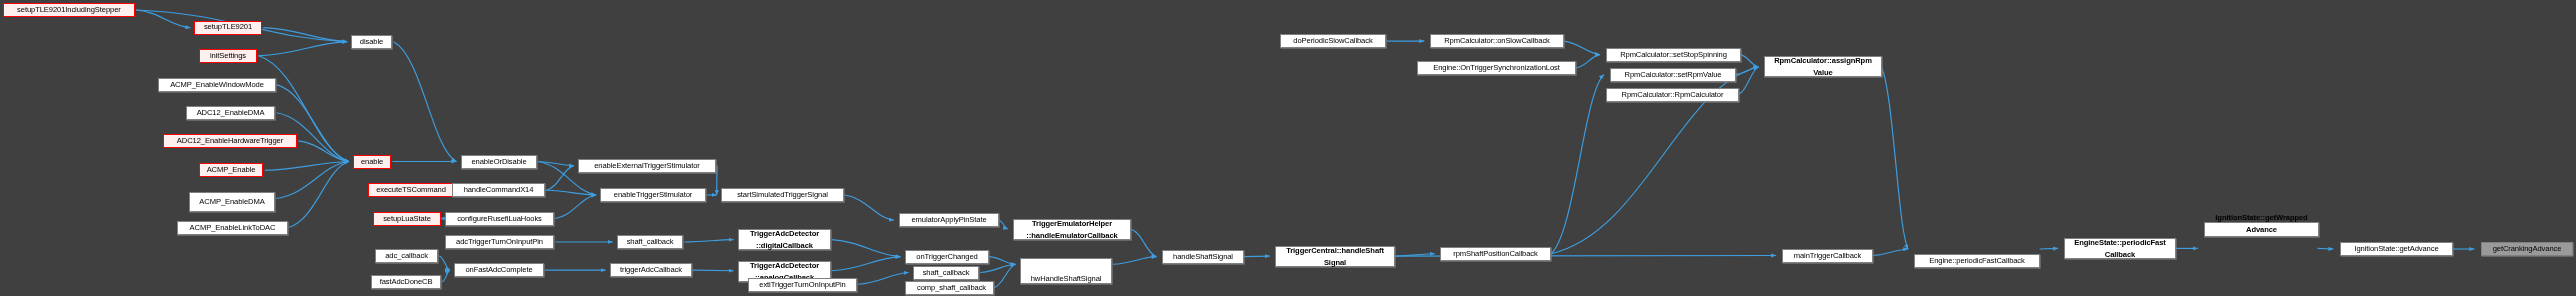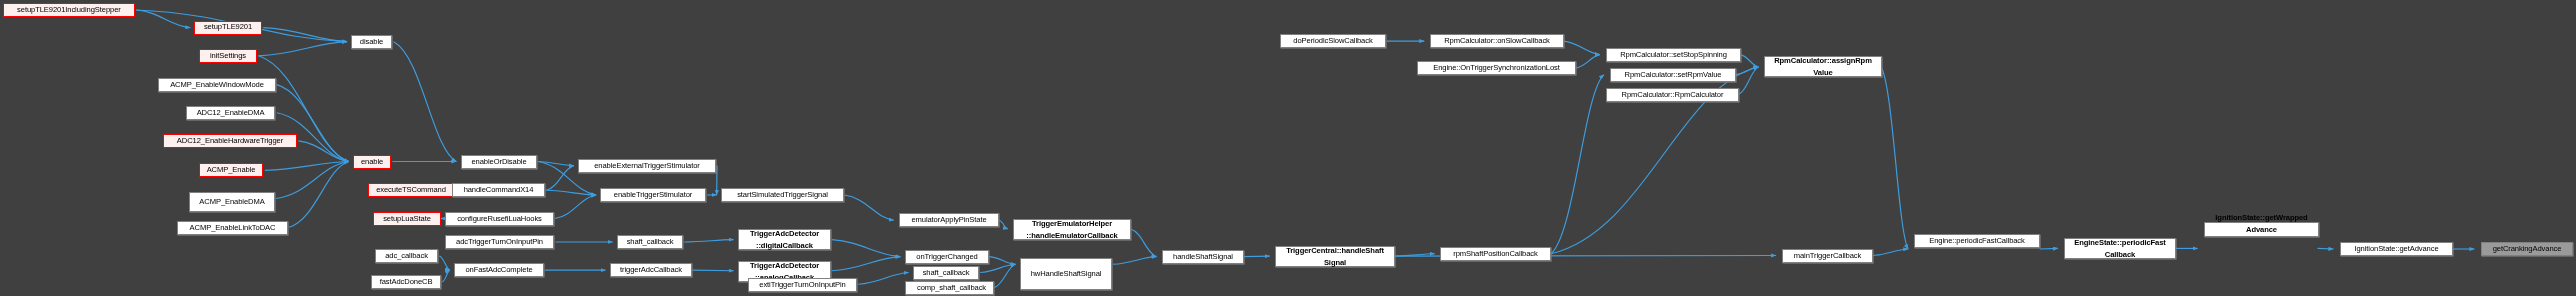--- a/index.html
+++ b/index.html
@@ -155,35 +155,35 @@
 ::digitalCallback</span></div>
       <div class="node plain two-line" style="left: 738px; top: 261px; width: 93px; height: 21px;"><span>TriggerAdcDetector
 ::analogCallback</span></div>
       <div class="node plain" style="left: 748px; top: 278px; width: 109px; height: 14px;"><span>extiTriggerTurnOnInputPin</span></div>
       <div class="node plain" style="left: 899px; top: 213px; width: 100px; height: 14px;"><span>emulatorApplyPinState</span></div>
       <div class="node plain" style="left: 905px; top: 250px; width: 84px; height: 14px;"><span>onTriggerChanged</span></div>
       <div class="node plain" style="left: 913px; top: 266px; width: 66px; height: 14px;"><span>shaft_callback</span></div>
       <div class="node plain" style="left: 905px; top: 281px; width: 89px; height: 14px; padding-left: 7px;"><span>comp_shaft_callback</span></div>
       <div class="node plain two-line" style="left: 1013px; top: 219px; width: 118px; height: 21px;"><span>TriggerEmulatorHelper
 ::handleEmulatorCallback</span></div>
-      <div class="node plain" style="left: 1020px; top: 258px; width: 92px; height: 32px;"><span>hwHandleShaftSignal</span></div>
+      <div class="node plain" style="left: 1020px; top: 258px; width: 92px; height: 26px; align-items: flex-end;"><span>hwHandleShaftSignal</span></div>
       <div class="node plain" style="left: 1162px; top: 250px; width: 82px; height: 14px;"><span>handleShaftSignal</span></div>
       <div class="node plain two-line" style="left: 1275px; top: 246px; width: 120px; height: 21px;"><span>TriggerCentral::handleShaft
 Signal</span></div>
       <div class="node plain" style="left: 1280px; top: 34px; width: 106px; height: 14px;"><span>doPeriodicSlowCallback</span></div>
       <div class="node plain" style="left: 1430px; top: 34px; width: 134px; height: 14px;"><span>RpmCalculator::onSlowCallback</span></div>
       <div class="node plain" style="left: 1417px; top: 61px; width: 159px; height: 14px;"><span>Engine::OnTriggerSynchronizationLost</span></div>
       <div class="node plain" style="left: 1606px; top: 48px; width: 135px; height: 14px;"><span>RpmCalculator::setStopSpinning</span></div>
       <div class="node plain" style="left: 1610px; top: 68px; width: 126px; height: 14px;"><span>RpmCalculator::setRpmValue</span></div>
       <div class="node plain" style="left: 1606px; top: 88px; width: 133px; height: 14px;"><span>RpmCalculator::RpmCalculator</span></div>
       <div class="node plain" style="left: 1440px; top: 247px; width: 111px; height: 14px;"><span>rpmShaftPositionCallback</span></div>
       <div class="node plain two-line" style="left: 1764px; top: 56px; width: 118px; height: 21px;"><span>RpmCalculator::assignRpm
 Value</span></div>
       <div class="node plain" style="left: 1782px; top: 249px; width: 91px; height: 14px;"><span>mainTriggerCallback</span></div>
-      <div class="node plain" style="left: 1914px; top: 234px; width: 126px; height: 14px;"><span>Engine::periodicFastCallback</span></div>
+      <div class="node plain" style="left: 1914px; top: 254px; width: 126px; height: 14px;"><span>Engine::periodicFastCallback</span></div>
       <div class="node plain two-line" style="left: 2064px; top: 238px; width: 112px; height: 21px;"><span>EngineState::periodicFast
 Callback</span></div>
       <div class="node plain two-line" style="left: 2204px; top: 222px; width: 115px; height: 15px; align-items: flex-end;"><span>IgnitionState::getWrapped
 Advance</span></div>
       <div class="node plain" style="left: 2340px; top: 242px; width: 113px; height: 14px;"><span>IgnitionState::getAdvance</span></div>
       <div class="node current" style="left: 2481px; top: 242px; width: 92px; height: 14px; justify-content: center;"><span>getCrankingAdvance</span></div>
     </div>
 </div>
 
 

